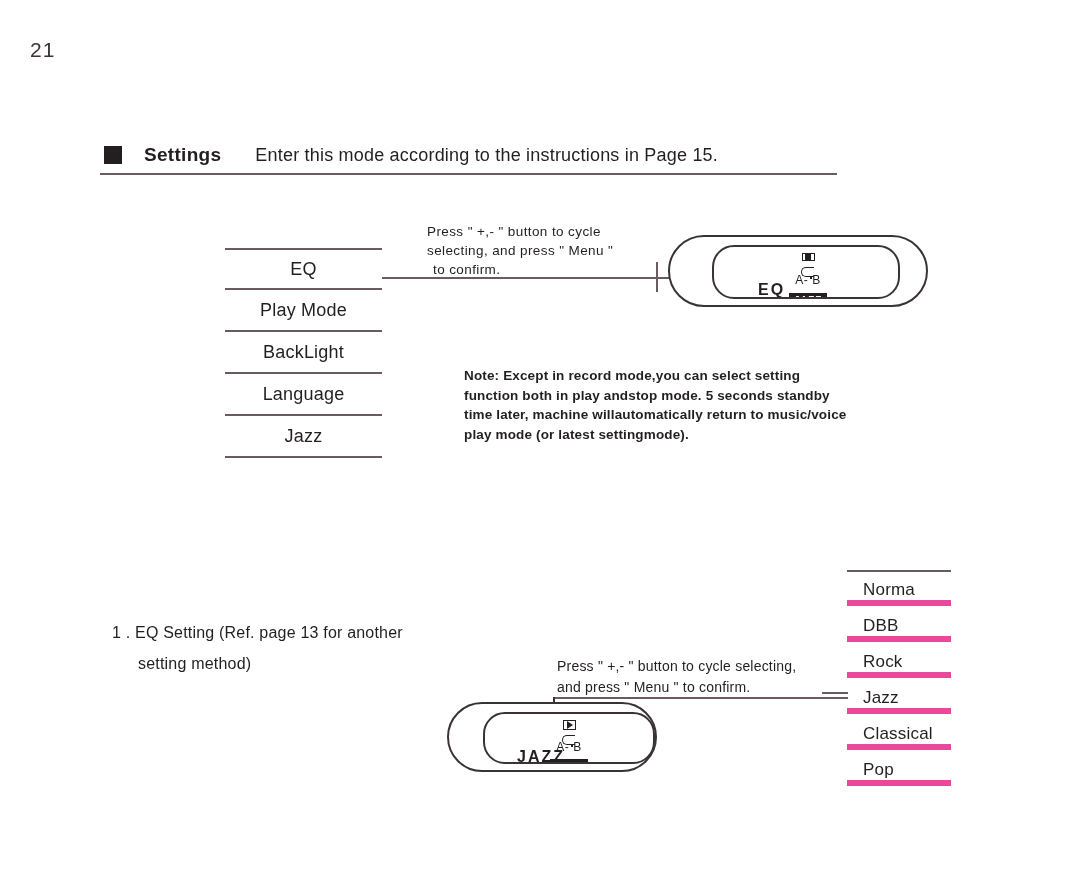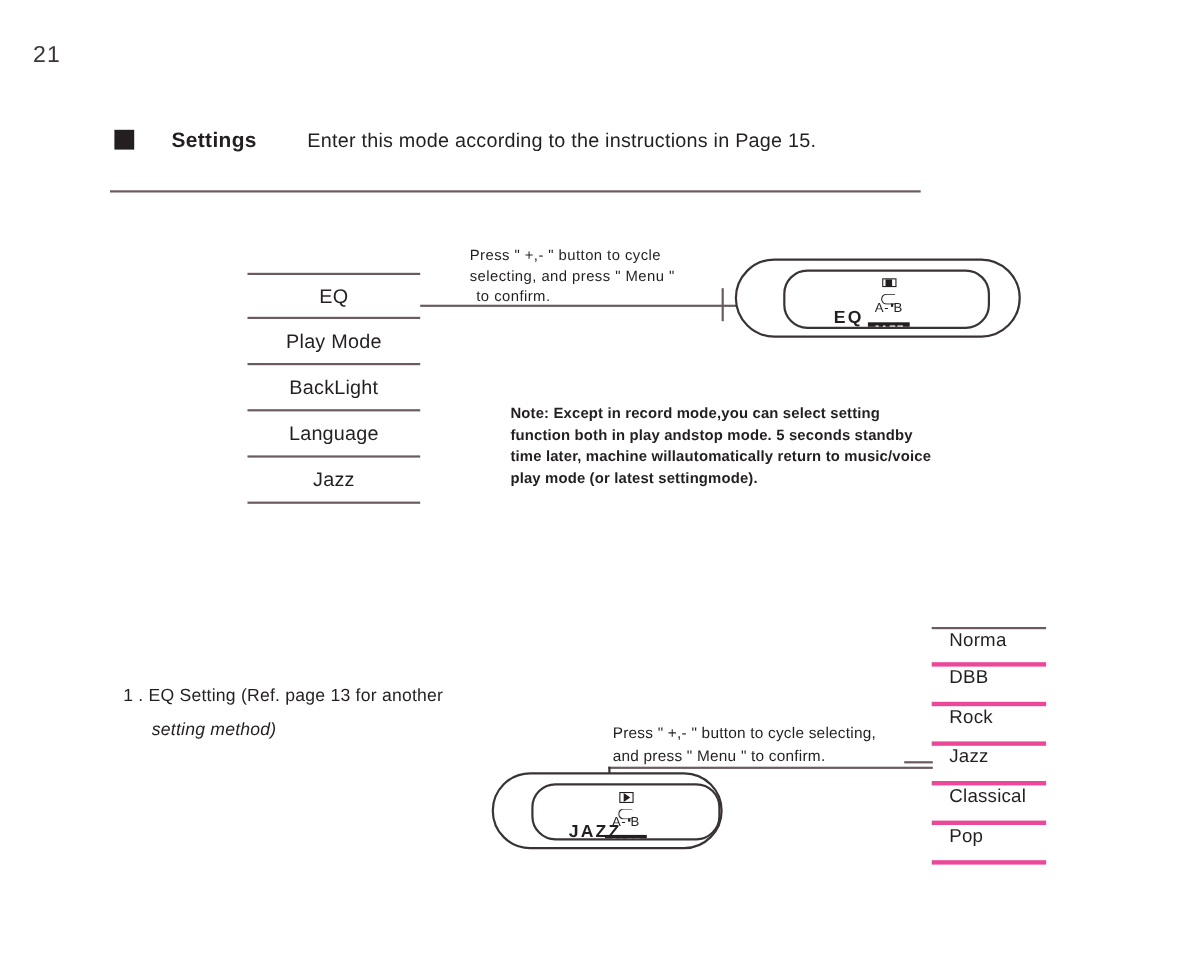--- a/index.html
+++ b/index.html
@@ -23,24 +23,23 @@
     top: 38px;
     font-size: 21px;
     color: #3b3336;
     letter-spacing: 1px;
   }
 
   
   .settings-header {
     position: absolute;
     left: 104px;
-    top: 118px;
-    display: flex;
-    align-items: flex-start;
-    gap: 12px;
+    top: 144px;
+    display: flex;
+    align-items: center;
   }
   .header-bullet {
     width: 18px;
     height: 18px;
     background: #231f20;
     display: inline-block;
     margin-right: 22px;
   }
   .header-title {
     font-size: 19px;
@@ -281,21 +280,21 @@
   .eq-caption {
     position: absolute;
     left: 112px;
     top: 617px;
     font-size: 16px;
     line-height: 31px;
     color: #231f20;
     letter-spacing: 0.2px;
     width: 360px;
   }
-  .eq-caption .l2 { padding-left: 26px; display: block; font-style: italic; }
+  .eq-caption .l2 { padding-left: 26px; display: block; }
 
   
   .instr-bottom {
     position: absolute;
     left: 557px;
     top: 656px;
     font-size: 14px;
     line-height: 21px;
     color: #231f20;
     letter-spacing: 0.2px;
@@ -328,23 +327,23 @@
 
   
   .eq-list {
     position: absolute;
     left: 847px;
     top: 570px;
     width: 104px;
   }
   .eq-row {
     height: 36px;
-    border-bottom: 4px solid #ec4899;
-    display: flex;
-    align-items: flex-start;
+    border-bottom: 6px solid #ec4899;
+    display: flex;
+    align-items: flex-end;
     box-sizing: border-box;
     padding-left: 16px;
   }
   .eq-row:first-child {
     border-top: 2px solid #6b5b5e;
   }
   .eq-row-label {
     font-size: 17px;
     color: #231f20;
     letter-spacing: 0.2px;

